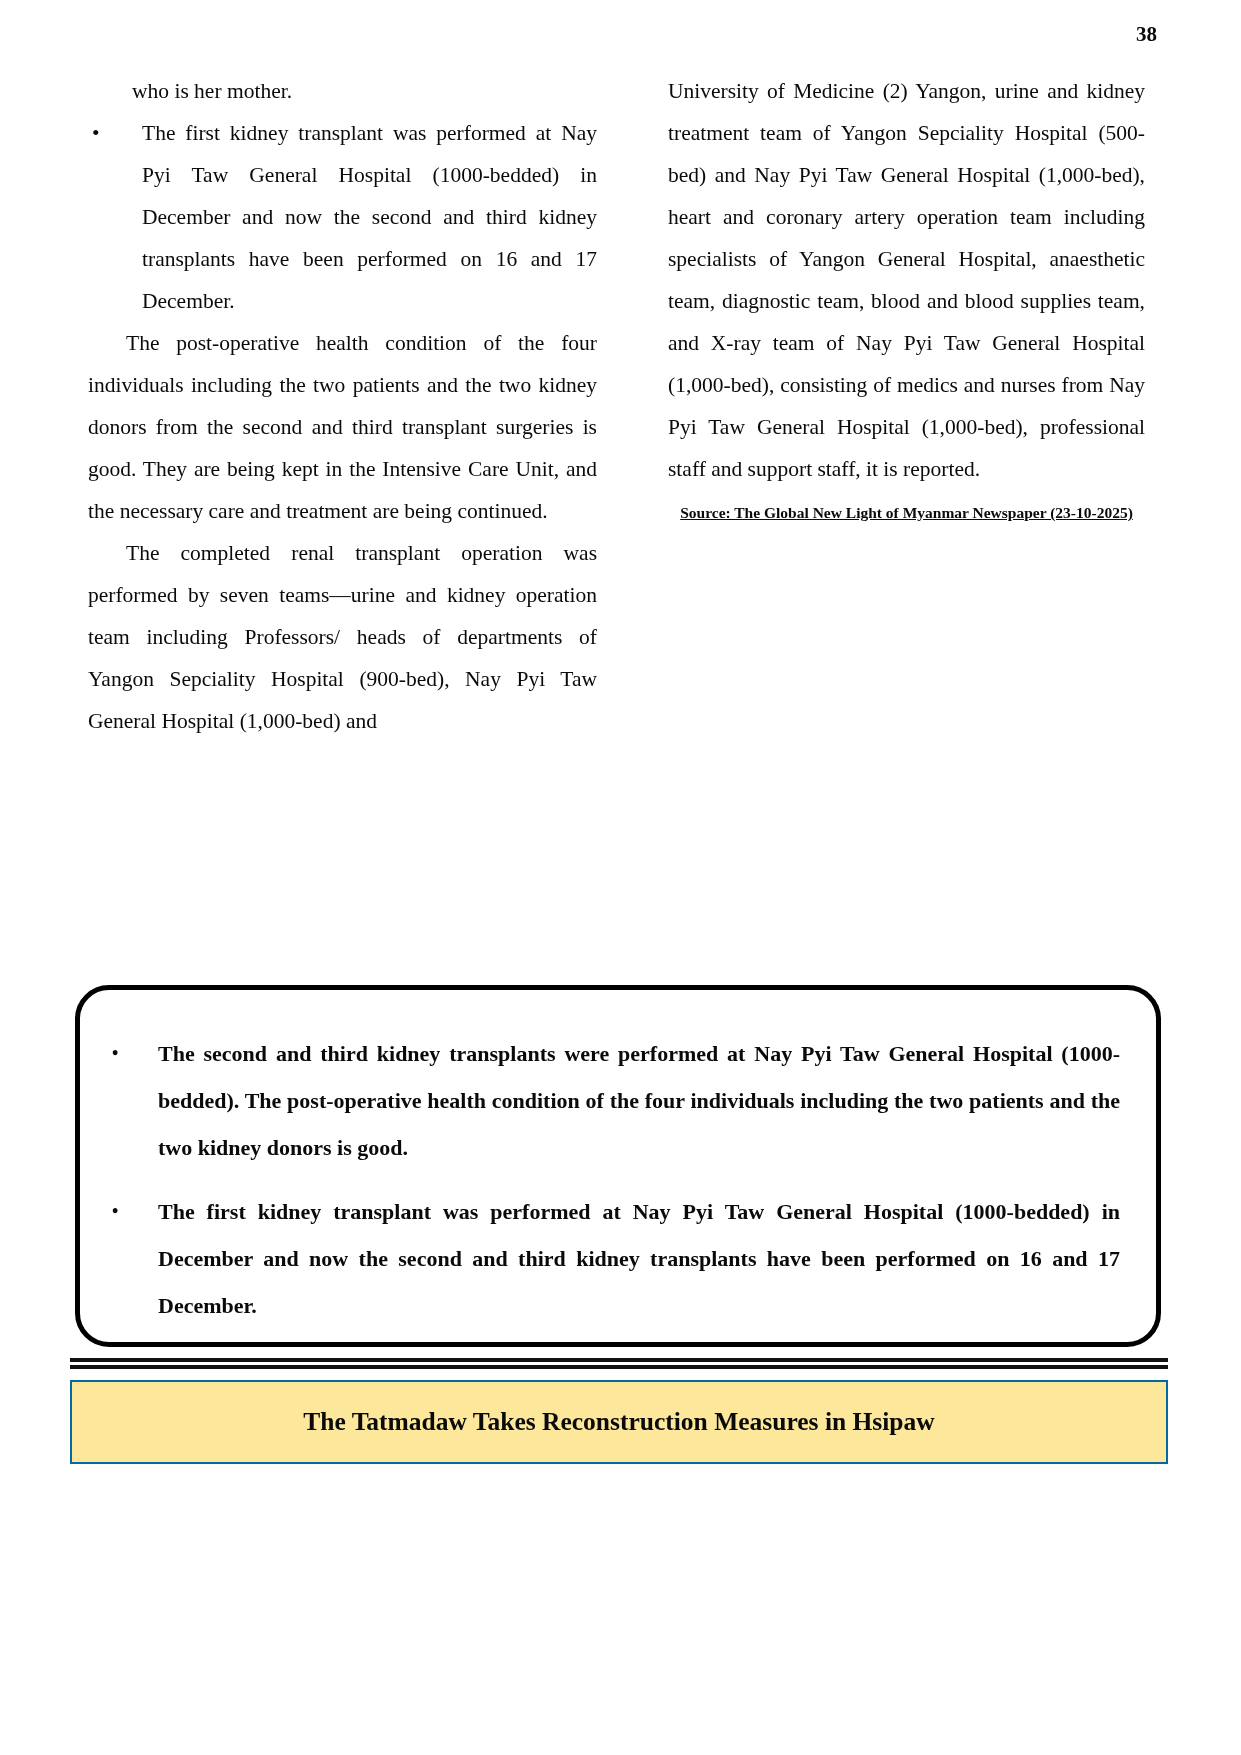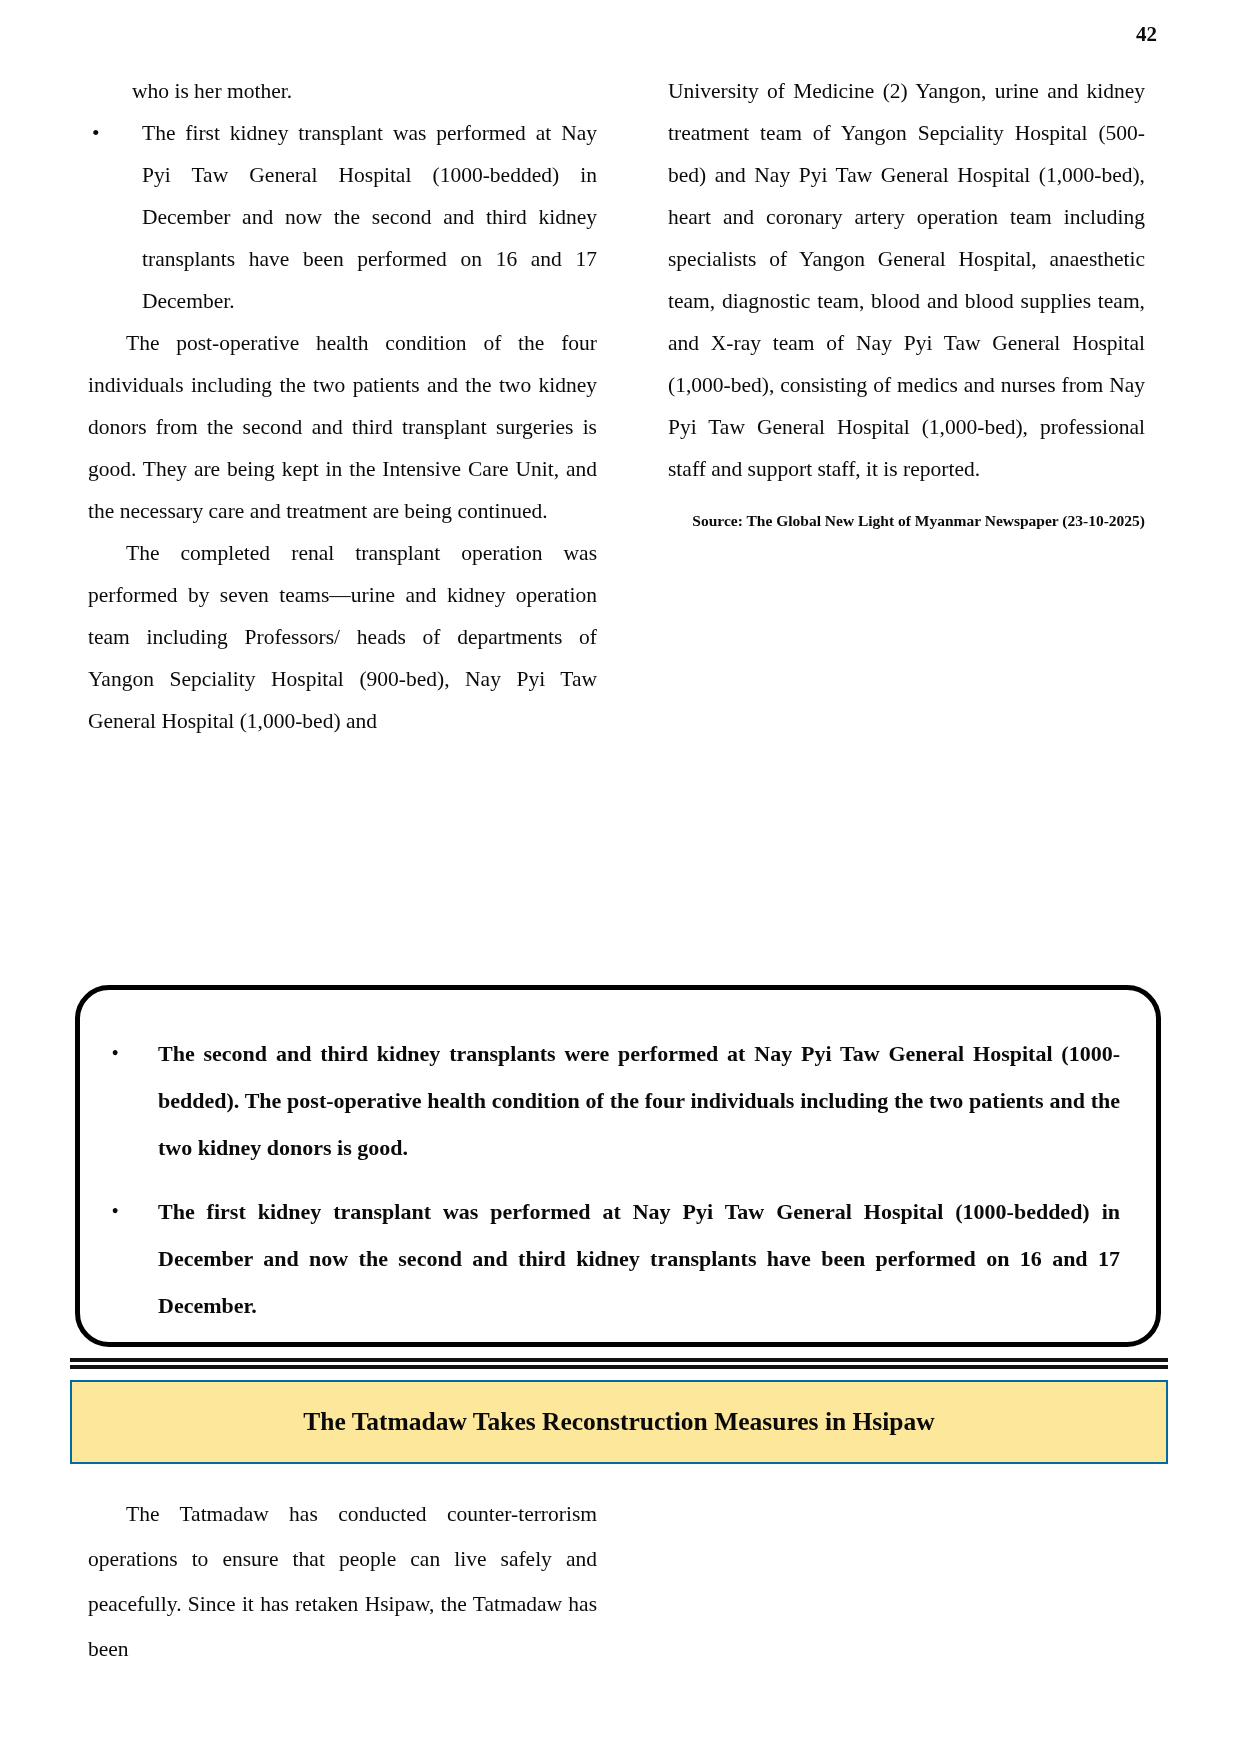--- a/index.html
+++ b/index.html
@@ -31,22 +31,22 @@
   .bottom .body-text{line-height:45px;}
   .body-text p{margin:0;}
   p.hang{margin-left:44px;}
   p.indent{text-indent:38px;}
   .bullet-item{display:flex;}
   .bullet-item .marker{
     width:38px;flex:0 0 38px;text-align:left;padding-left:4px;
   }
   .bullet-item .btext{flex:1;margin-left:12px;}
   .source-line{
-    margin-top:20px;
-    font-size:15.5px;font-weight:bold;text-align:right;line-height:22px;
+    margin-top:12px;
+    font-size:15.5px;font-weight:bold;text-align:center;line-height:22px;text-decoration:underline;
   }
   
   .summary-box{
     position:absolute;left:75px;top:985px;width:1086px;height:362px;
     box-sizing:border-box;
     border:5px solid #000;border-radius:34px;
     padding:40px 36px 20px 26px;
     font-weight:bold;font-size:22px;line-height:47px;text-align:justify;
   }
   .summary-box .bullet-item + .bullet-item{margin-top:17px;}
@@ -65,21 +65,21 @@
     border:2px solid #0369a1;
     display:flex;align-items:center;justify-content:center;
     font-weight:bold;font-size:25.5px;
   }
 </style>
 </head>
 <body>
 
 <div class="page">
 
-  <div class="page-number">42</div>
+  <div class="page-number">38</div>
 
   <div class="cols top">
     <div class="col-left body-text">
       <p class="hang">who is her mother.</p>
       <div class="bullet-item">
         <span class="marker">•</span>
         <span class="btext">The first kidney transplant was performed at Nay Pyi Taw General Hospital (1000-bedded) in December and now the second and third kidney transplants have been performed on 16 and 17 December.</span>
       </div>
       <p class="indent">The post-operative health condition of the four individuals including the two patients and the two kidney donors from the second and third transplant surgeries is good. They are being kept in the Intensive Care Unit, and the necessary care and treatment are being continued.</p>
       <p class="indent">The completed renal transplant operation was performed by seven teams—urine and kidney operation team including Professors/ heads of departments of Yangon Sepciality Hospital (900-bed), Nay Pyi Taw General Hospital (1,000-bed) and</p>
@@ -101,18 +101,15 @@
     </div>
   </div>
 
   <div class="double-rule"></div>
 
   <div class="title-banner" style="background: rgb(252, 231, 154);">
     <span>The Tatmadaw Takes Reconstruction Measures in Hsipaw</span>
   </div>
 
   <div class="cols bottom">
-    <div class="col-left body-text">
-      <p class="indent">The Tatmadaw has conducted counter-terrorism operations to ensure that people can live safely and peacefully. Since it has retaken Hsipaw, the Tatmadaw has been</p>
-    </div>
   </div>
 
 </div>
 
 </body></html>

